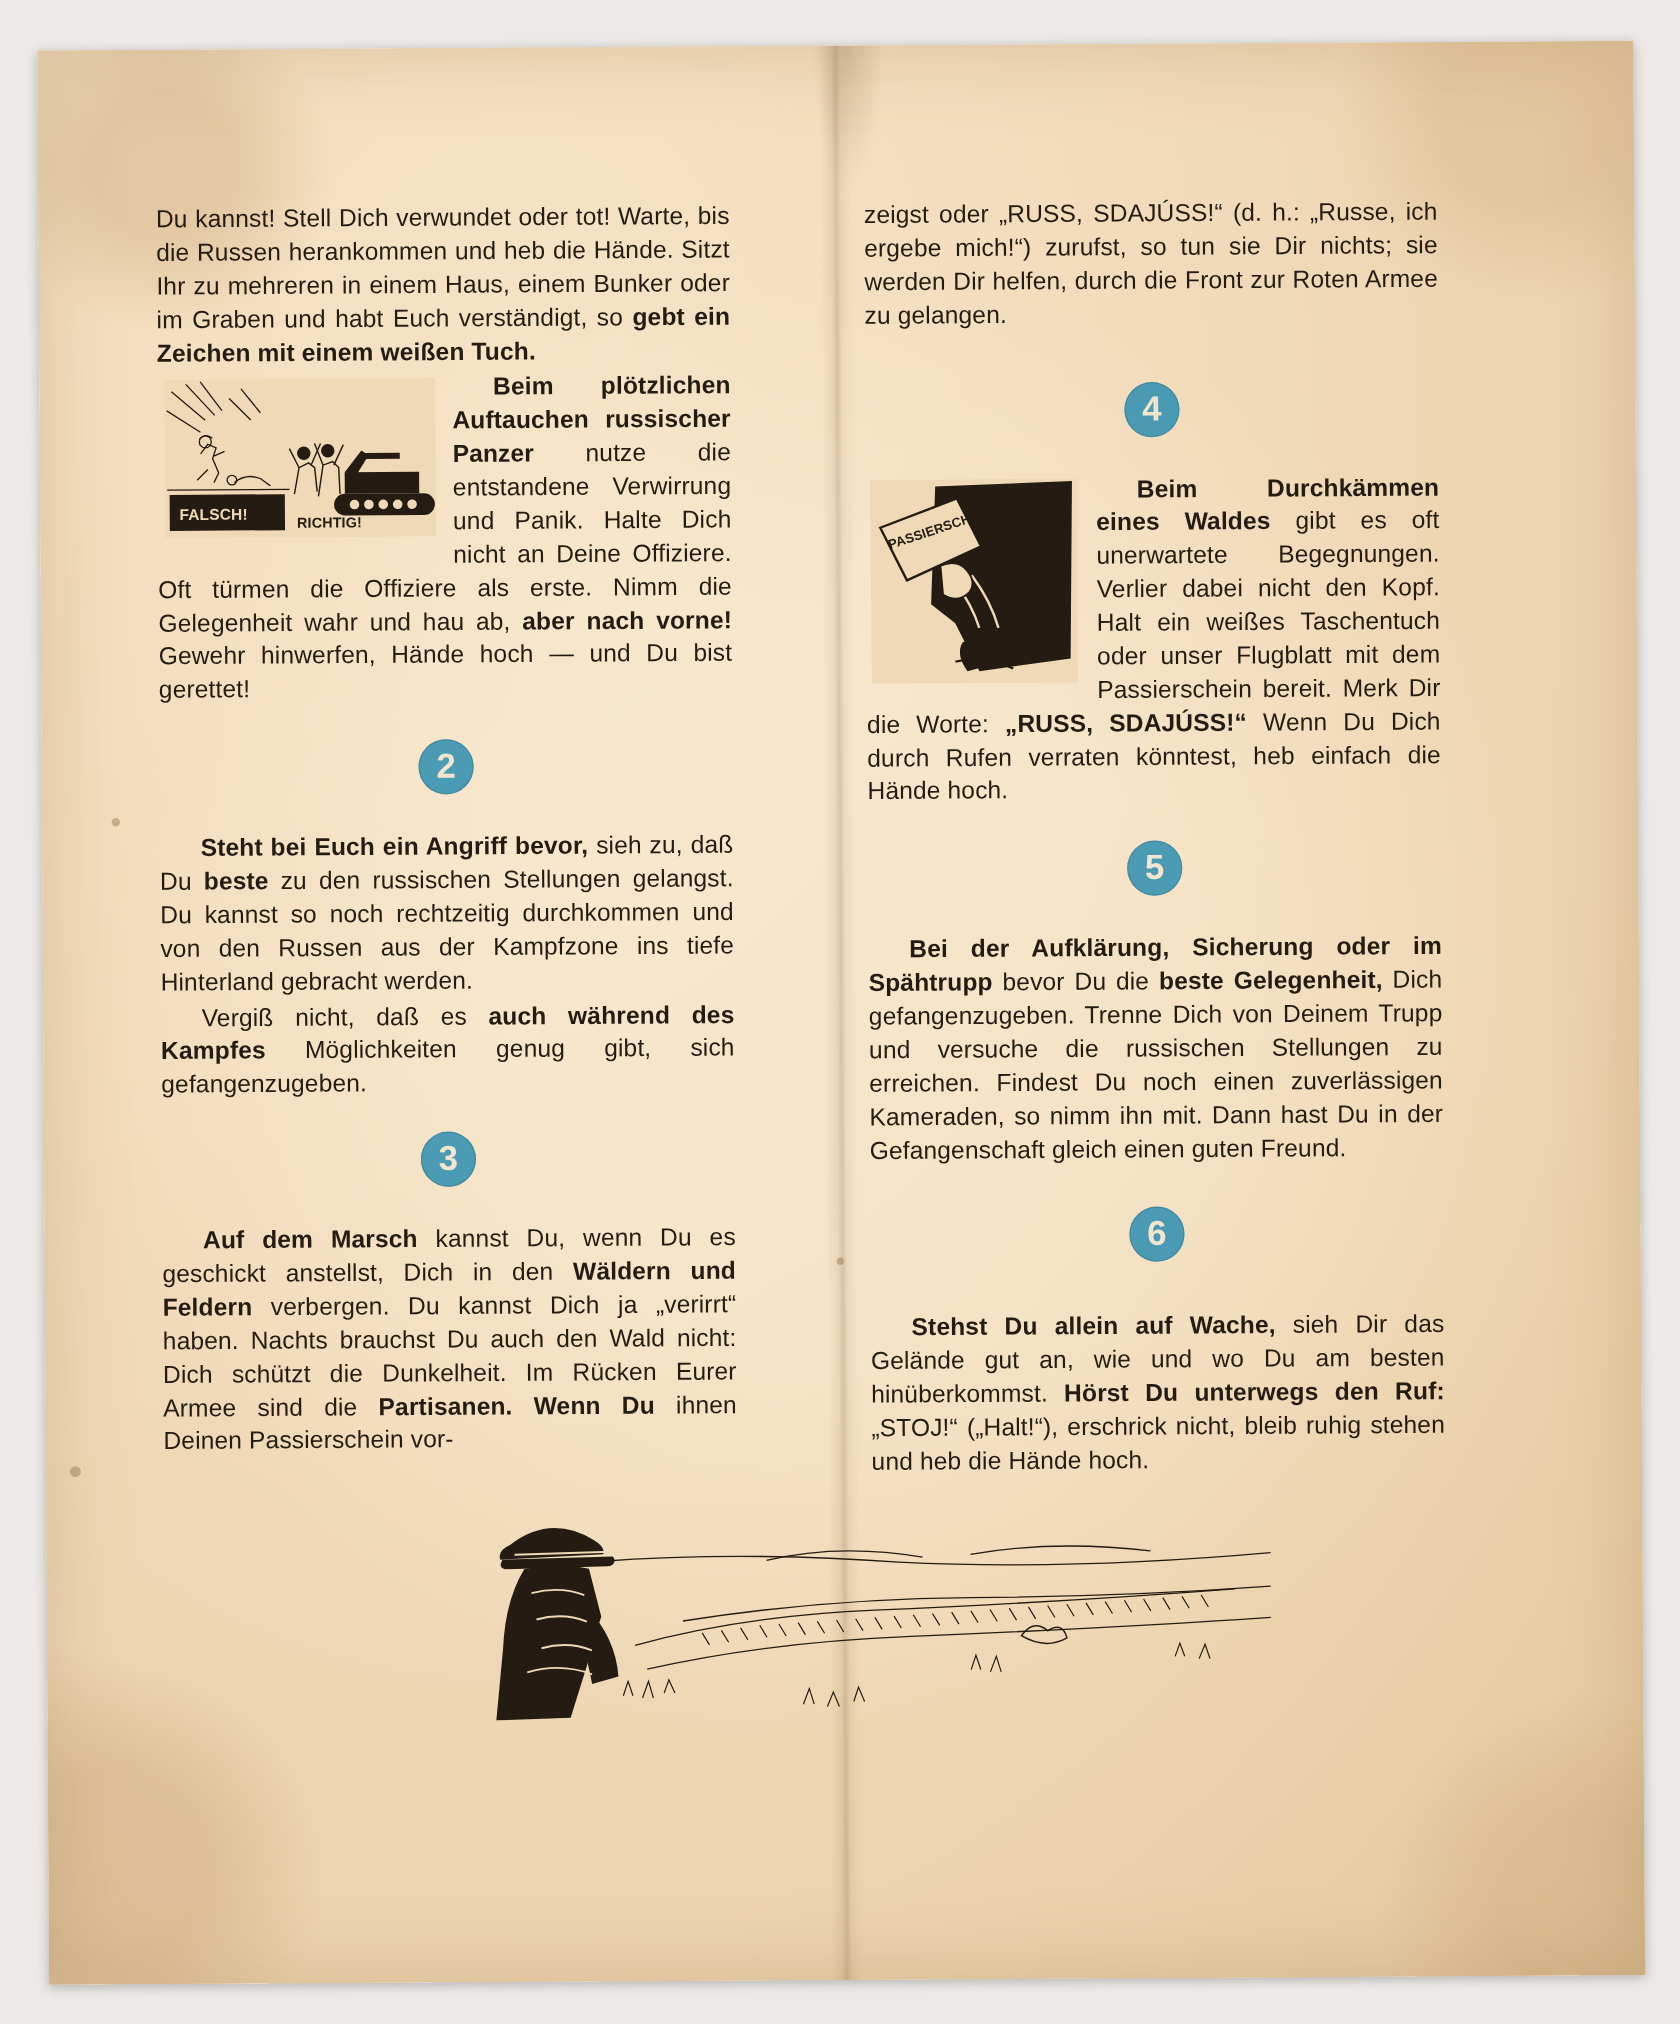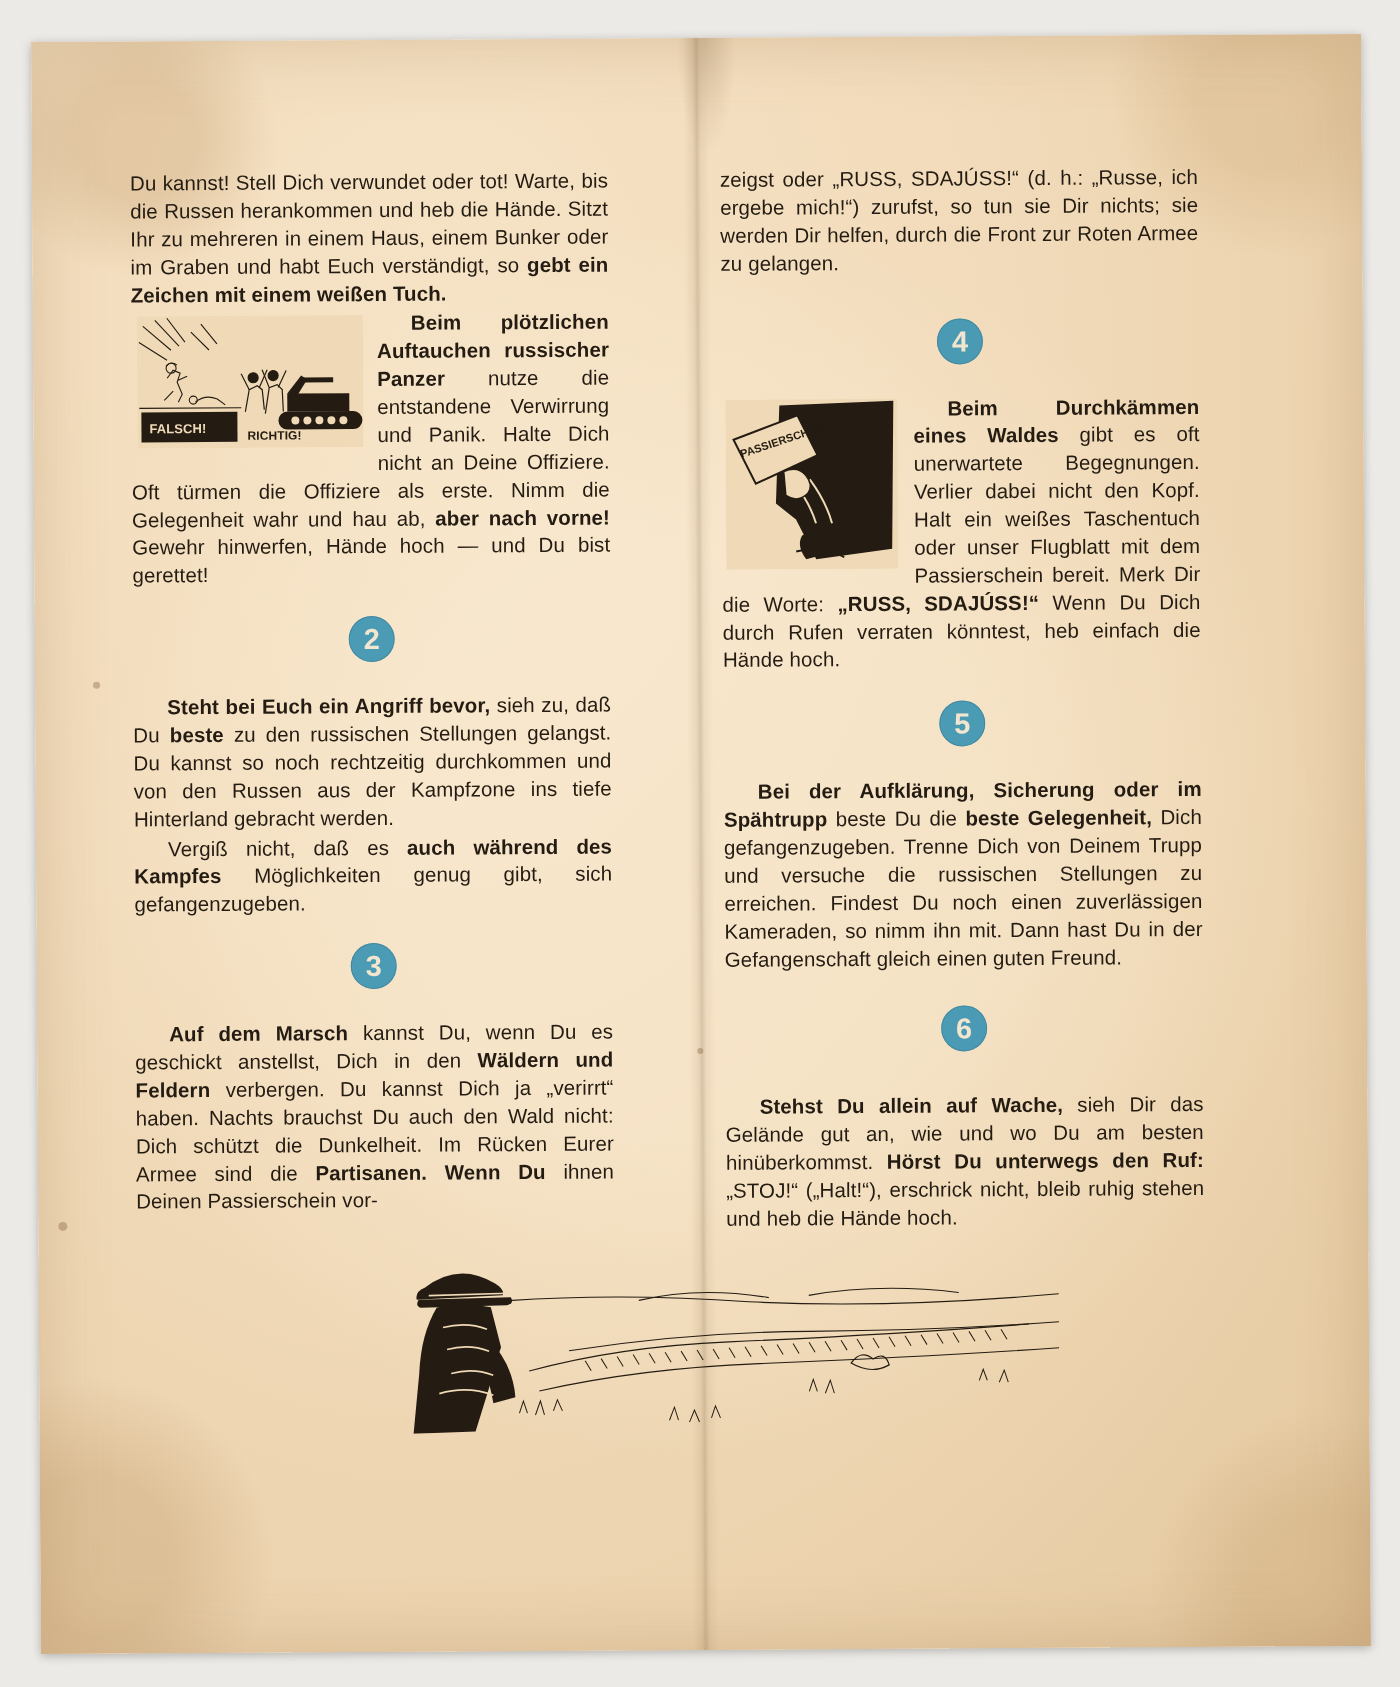--- a/index.html
+++ b/index.html
@@ -282,21 +282,21 @@
           </svg>
           <b>Beim Durchkämmen eines Waldes</b><span> gibt es oft unerwartete Begegnungen. Verlier dabei nicht den Kopf. Halt ein weißes Taschentuch oder unser Flugblatt mit dem Passierschein bereit. Merk Dir die Worte: </span><b>„RUSS, SDAJÚSS!“</b><span> Wenn Du Dich durch Rufen verraten könntest, heb einfach die Hände hoch.</span>
         </p>
         <div class="clear"></div>
 
         <div class="badge-wrap">
           <div class="badge">5</div>
         </div>
 
         <p class="indent">
-          <b>Bei der Aufklärung, Sicherung oder im Spähtrupp</b><span> beste Du die </span><b>beste Gelegenheit,</b><span> Dich gefangenzugeben. Trenne Dich von Deinem Trupp und versuche die russischen Stellungen zu erreichen. Findest Du noch einen zuverlässigen Kameraden, so nimm ihn mit. Dann hast Du in der Gefangenschaft gleich einen guten Freund.</span>
+          <b>Bei der Aufklärung, Sicherung oder im Spähtrupp</b><span> bevor Du die </span><b>beste Gelegenheit,</b><span> Dich gefangenzugeben. Trenne Dich von Deinem Trupp und versuche die russischen Stellungen zu erreichen. Findest Du noch einen zuverlässigen Kameraden, so nimm ihn mit. Dann hast Du in der Gefangenschaft gleich einen guten Freund.</span>
         </p>
 
         <div class="badge-wrap" style="margin-top:34px;">
           <div class="badge">6</div>
         </div>
 
         <p class="indent" style="margin-top:40px;">
           <b>Stehst Du allein auf Wache,</b><span> sieh Dir das Gelände gut an, wie und wo Du am besten hinüberkommst. </span><b>Hörst Du unterwegs den Ruf:</b><span> „STOJ!“ („Halt!“), erschrick nicht, bleib ruhig stehen und heb die Hände hoch.</span>
         </p>
       </div>

